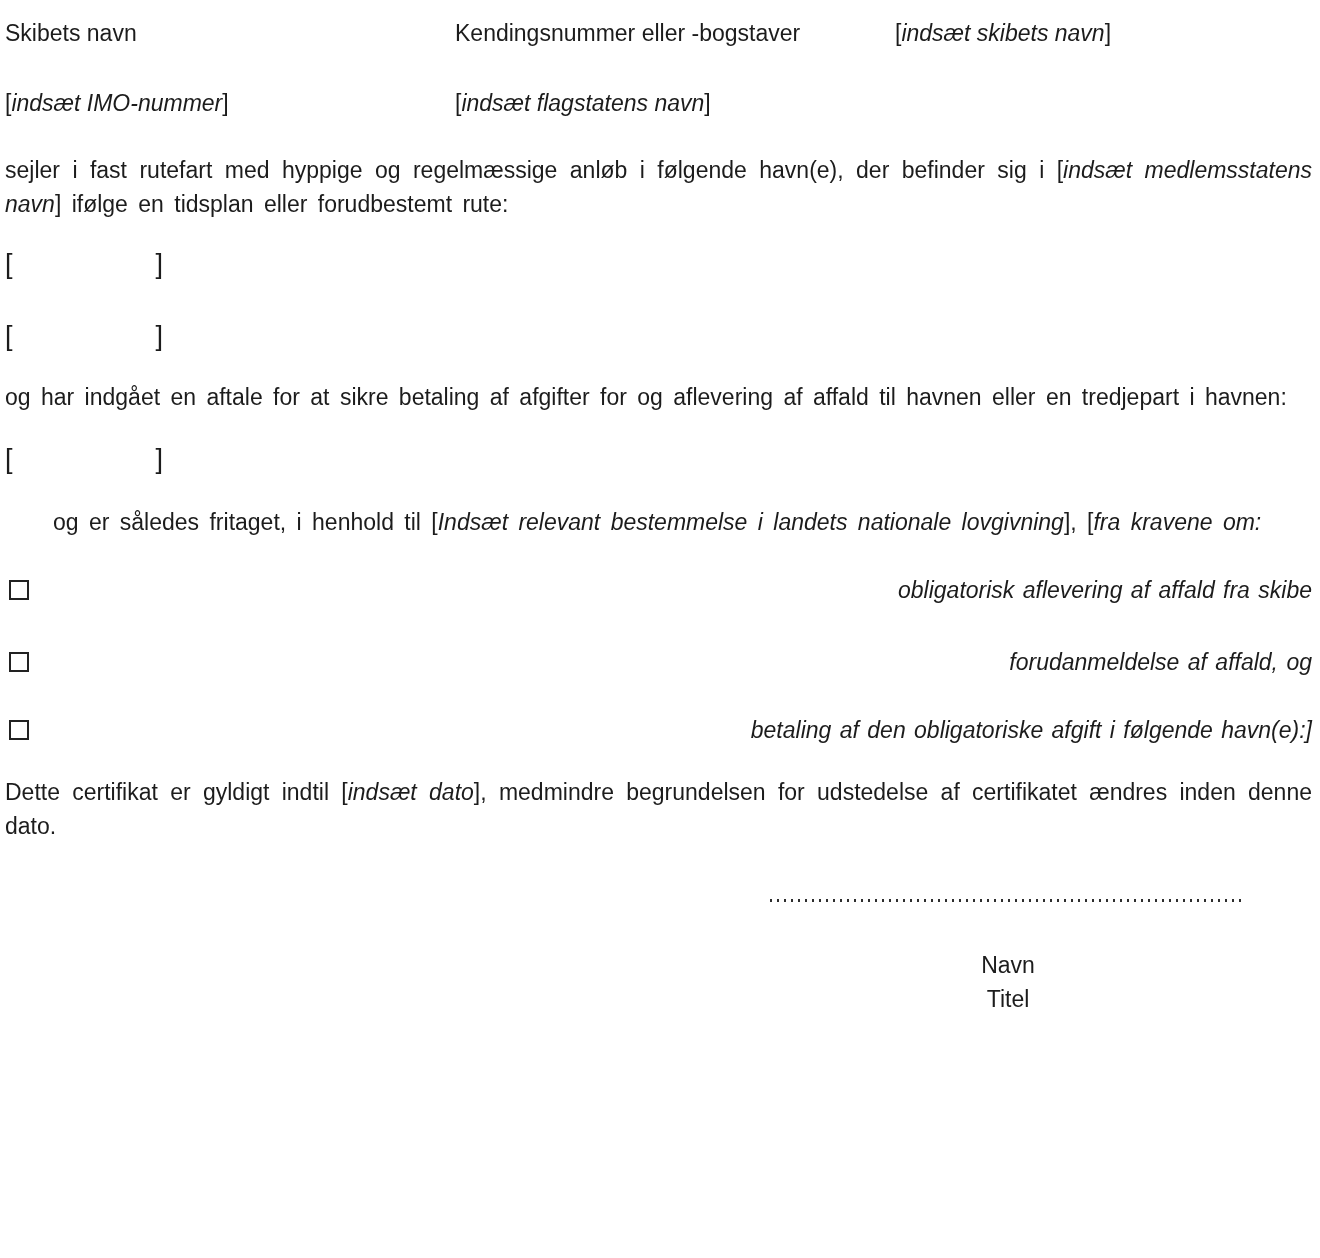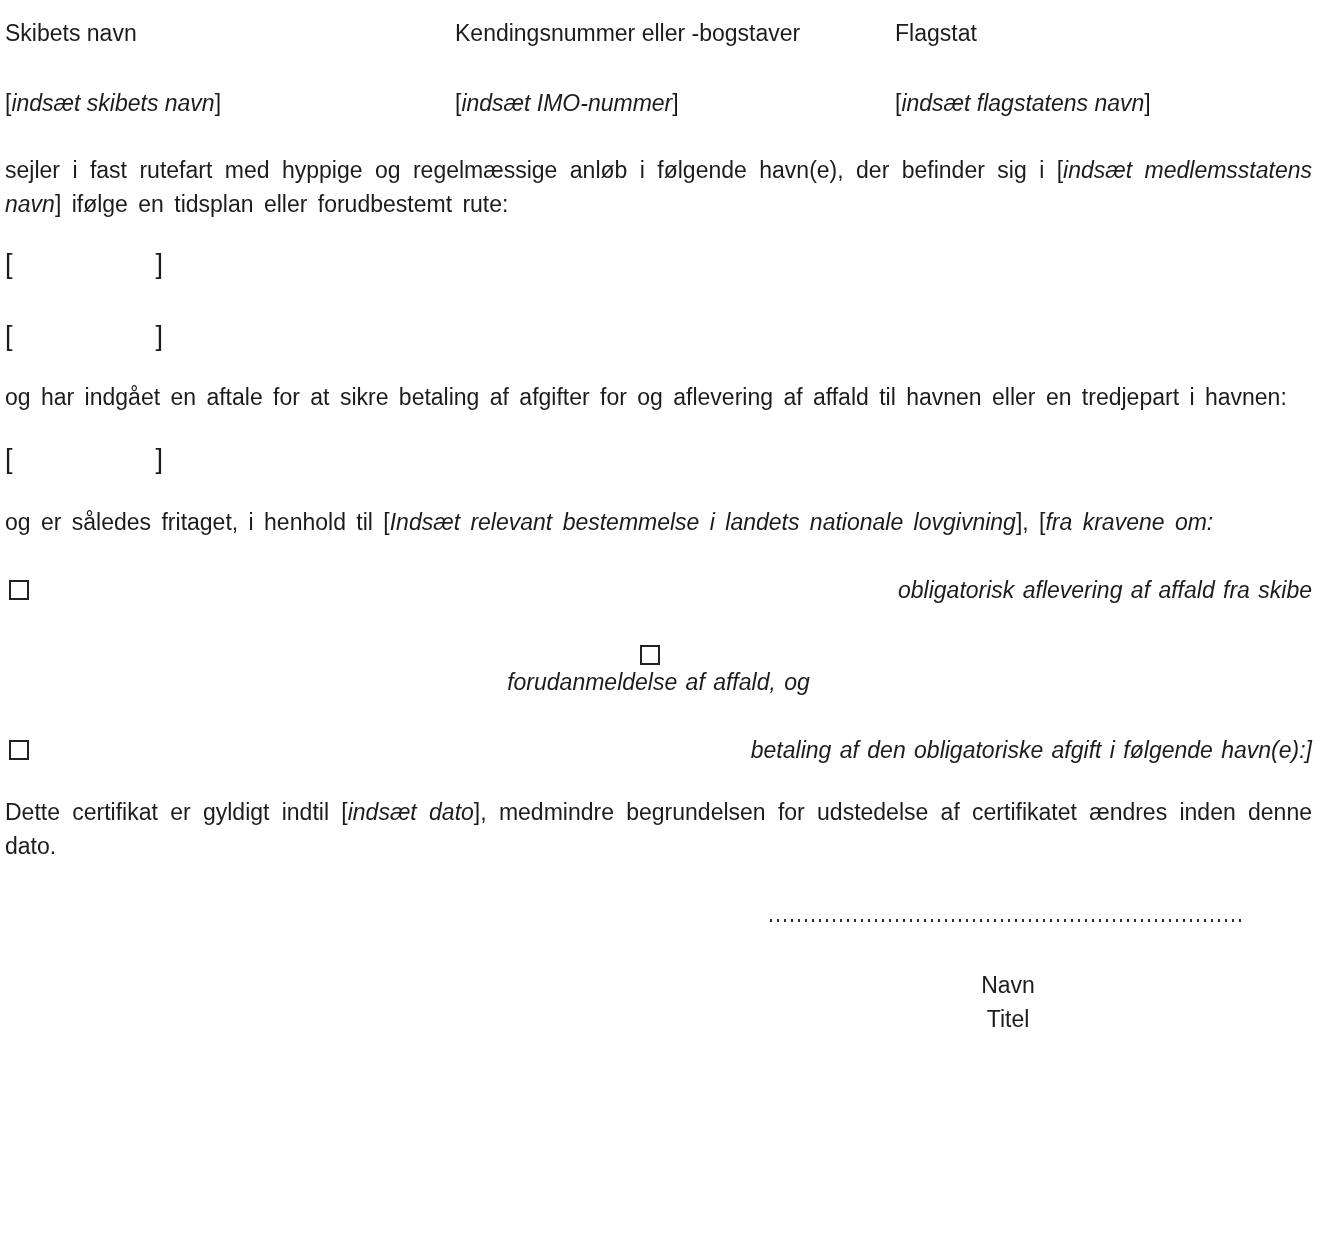--- a/index.html
+++ b/index.html
@@ -32,42 +32,42 @@
 
   
   .para { margin: 0; word-spacing: 2px; }
   .justify { text-align: justify; word-spacing: 4px; }
   .mt-p1 { margin-top: 33px; }
   .mt-bf1 { margin-top: 26px; }
   .mt-p2 { margin-top: 37px; }
   .mt-bf2 { margin-top: 38px; }
   .mt-p3 { margin-top: 27px; }
   .mt-bf3 { margin-top: 28px; }
-  .mt-p4 { margin-top: 29px; }
+  .mt-p4 { margin-top: 29px; margin-left: 48px; }
   .mt-p5 { margin-top: 28px; }
   .mt-sted { margin-top: 24px; }
 
   
   .bracket-field {
     font-size: 27px;
     line-height: 34px;
   }
   .bracket-gap {
     display: inline-block;
     width: 143px;
   }
 
   
   .cb-row {
     display: flex;
     align-items: center;
     justify-content: space-between;
   }
   .cb-row.first { margin-top: 34px; }
-  .cb-row.mid   { margin-top: 38px; flex-direction: column; }
+  .cb-row.mid   { margin-top: 38px; }
   .cb-row.last  { margin-top: 34px; }
   .cb-box {
     flex: 0 0 auto;
     width: 16px;
     height: 16px;
     border: 2.5px solid #222;
     margin-left: 4px;
     margin-right: 22px;
     background: #fff;
   }
@@ -87,21 +87,20 @@
   .sig-title { text-align: center; margin: 0; }
 </style>
 </head>
 <body>
 
 <div class="page">
 
   <div class="hdr-grid">
     <div>Skibets navn</div>
     <div>Kendingsnummer eller -bogstaver</div>
-    <div>Flagstat</div>
 
     <div><span>[</span><span class="it">indsæt skibets navn</span><span>]</span></div>
     <div><span>[</span><span class="it">indsæt IMO-nummer</span><span>]</span></div>
     <div><span>[</span><span class="it">indsæt flagstatens navn</span><span>]</span></div>
   </div>
 
   <p class="para justify mt-p1"><span>sejler i fast rutefart med hyppige og regelmæssige anløb i følgende havn(e), der befinder sig i [</span><span class="it">indsæt medlemsstatens navn</span><span>] ifølge en tidsplan eller forudbestemt rute:</span></p>
 
   <div class="bracket-field mt-bf1"><span>[</span><span class="bracket-gap"></span><span>]</span></div>
 

